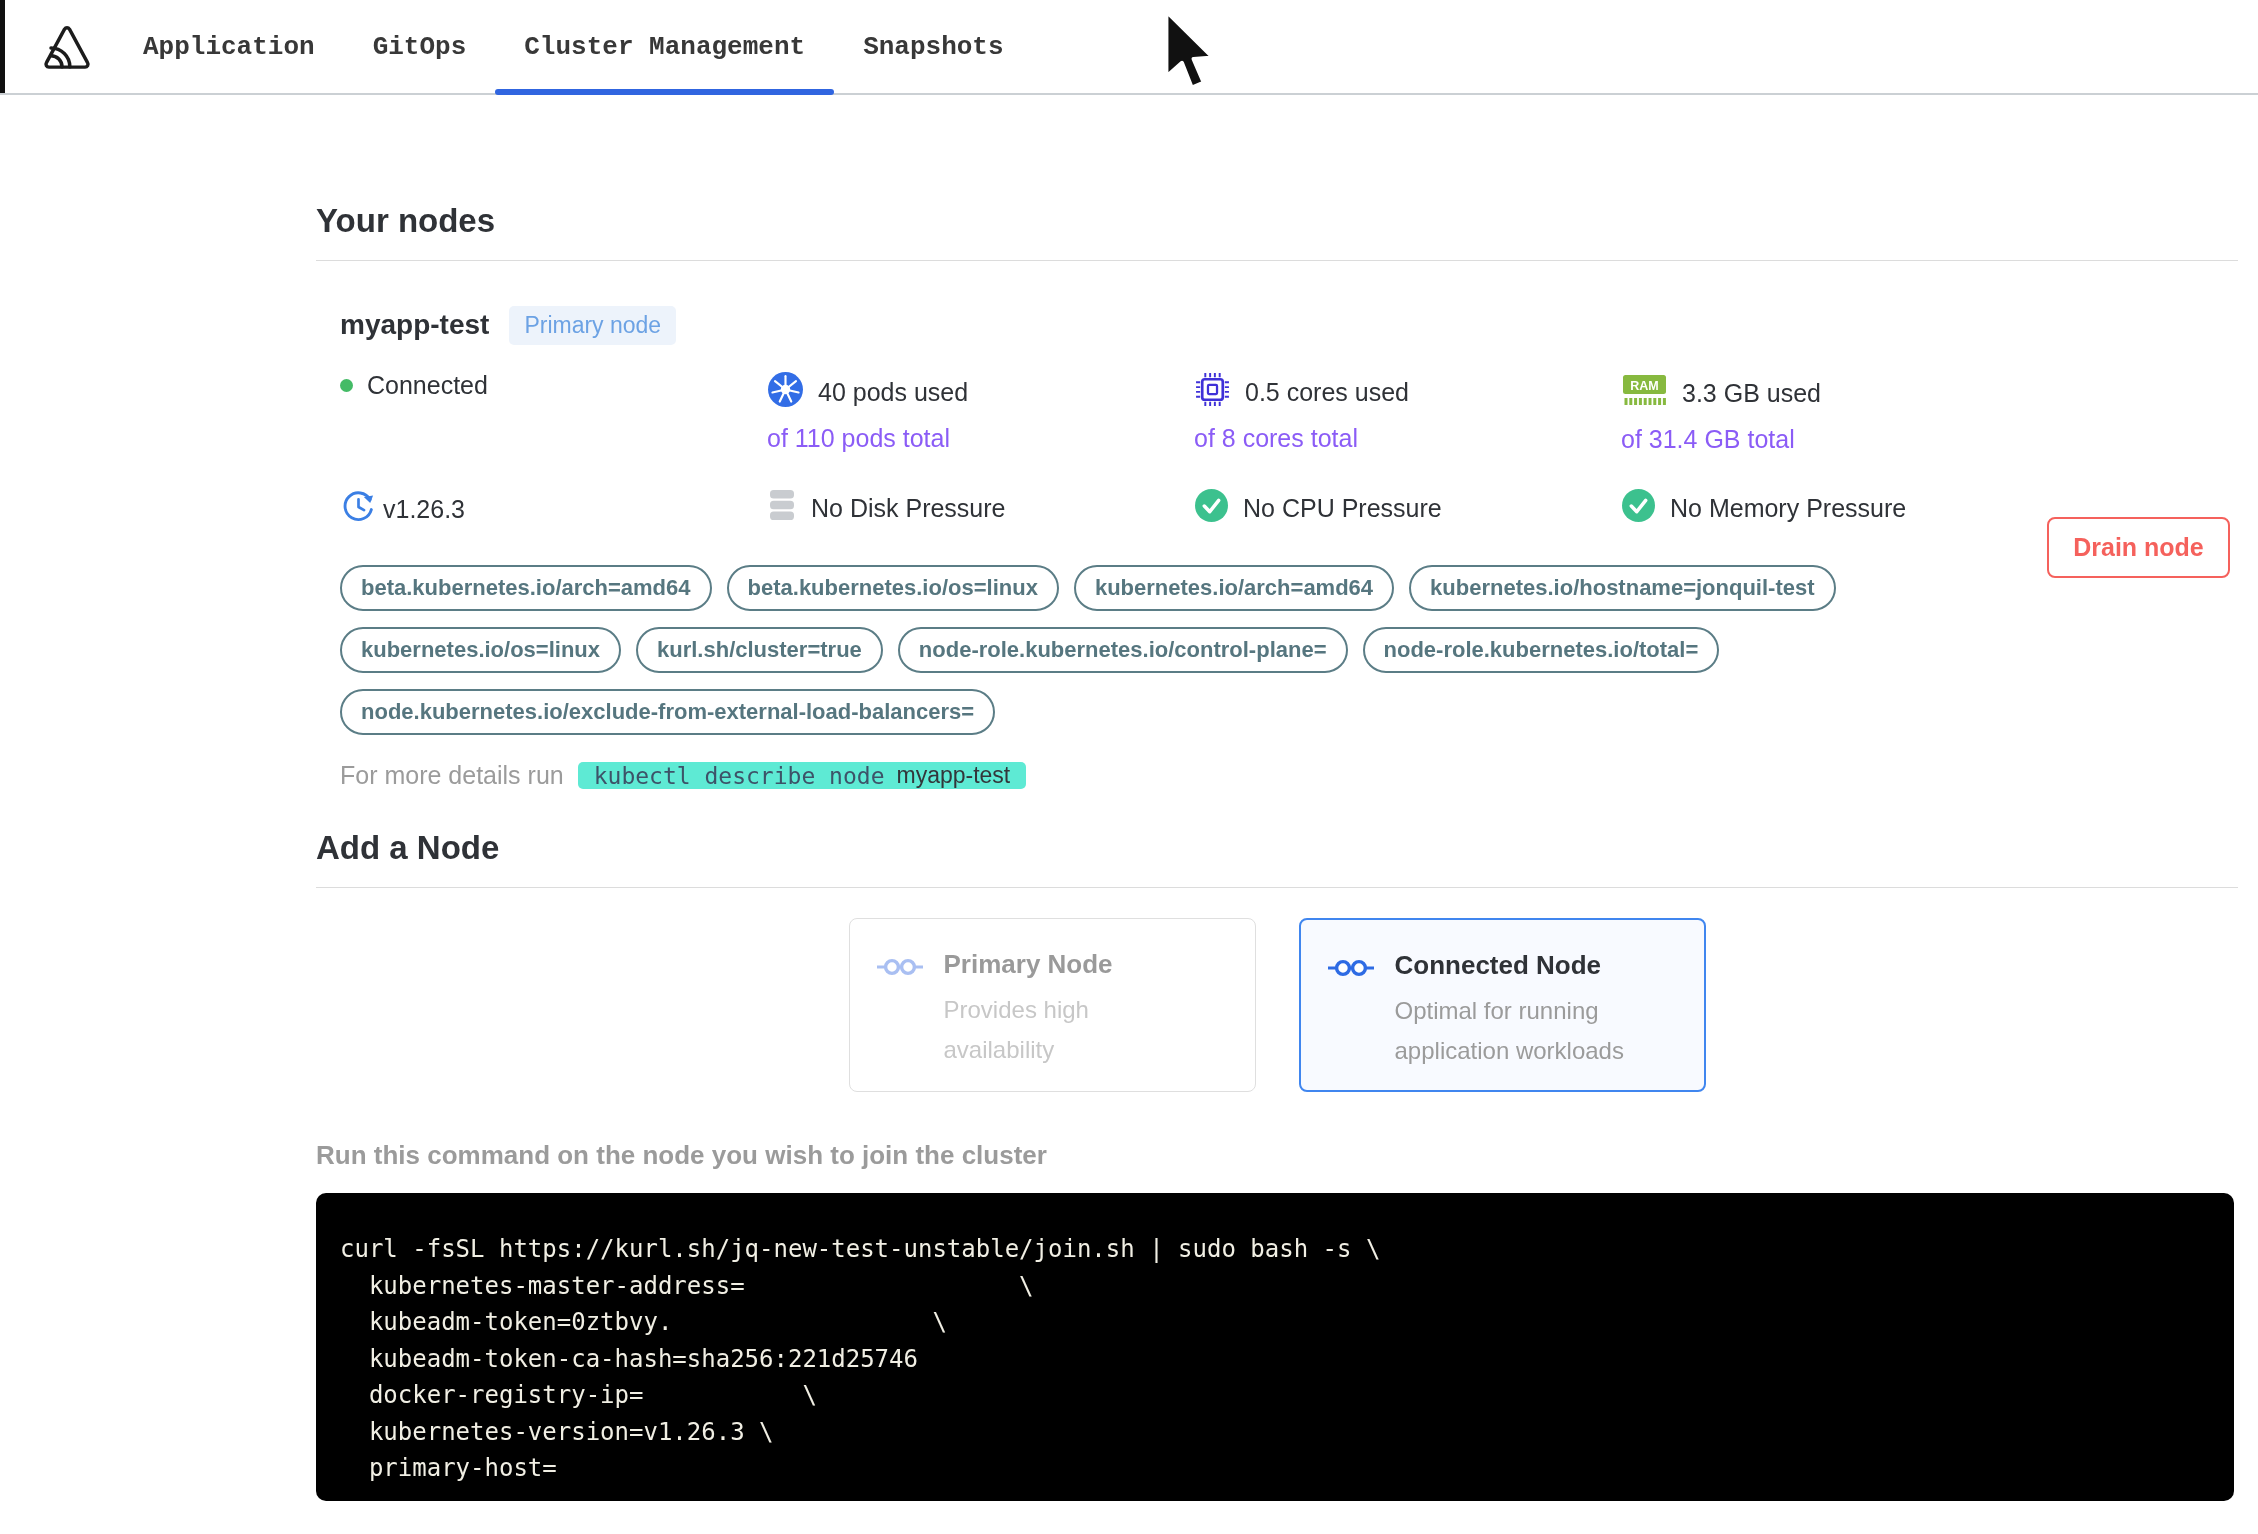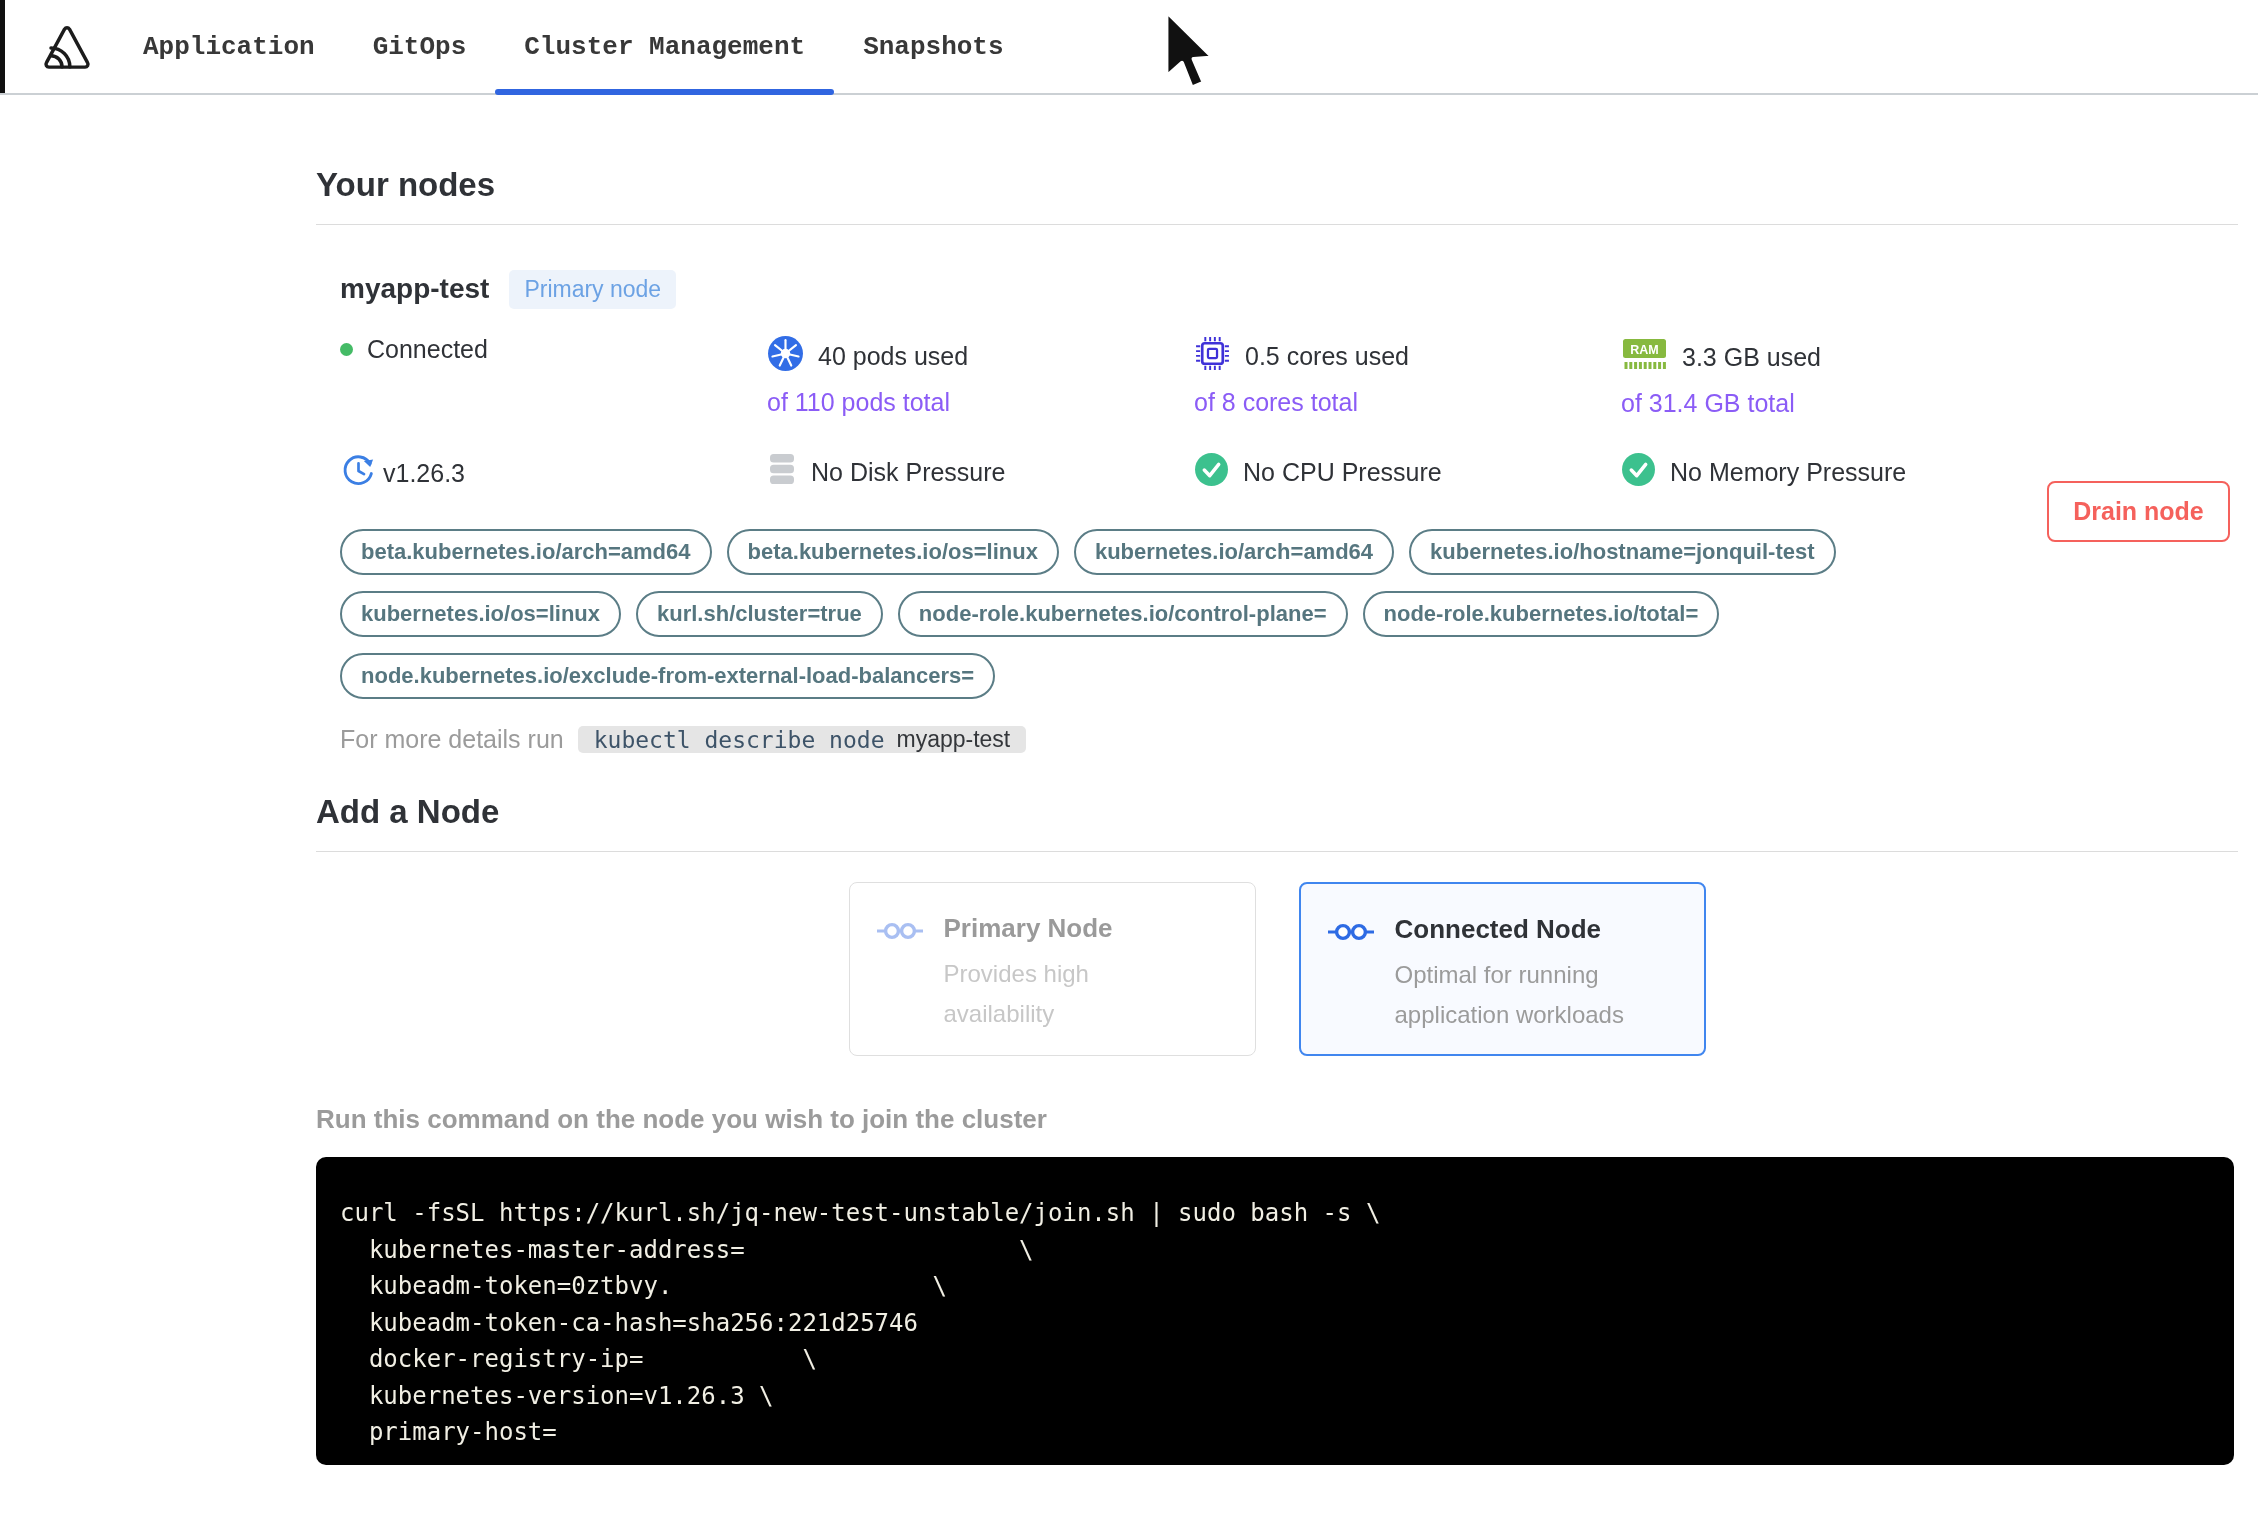--- a/index.html
+++ b/index.html
@@ -13,21 +13,21 @@
   .logo { width:54px; height:46px; margin-right:20px; display:flex; align-items:center; }
   .tabs { display:flex; height:100%; }
   .tab { position:relative; display:flex; align-items:center; padding:0 29px;
          font-size:26px; font-weight:700; color:#383838; cursor:pointer; white-space:nowrap; }
   .tab.active::after { content:""; position:absolute; left:0; right:0; bottom:-2px;
          height:6px; background:#3065e0; border-radius:3px; }
 
   
   .container { margin-left:316px; margin-right:20px; width:1922px; position:relative; }
   .section-title { font-size:33px; line-height:36px; font-weight:700; color:#2f3237; }
-  .yournodes-title { margin-top:72px; }
+  .yournodes-title { margin-top:108px; }
   .divider { border-top:1px solid #dcdcdc; margin-top:21px; }
 
   
   .node { position:relative; margin-top:44px; padding-left:24px; }
   .node-header { display:flex; align-items:center; gap:20px; height:40px; }
   .node-name { font-size:28px; font-weight:700; color:#2f3237; }
   .badge { font-size:23px; color:#6ca2e4; background:#edf3fb; padding:6px 15px; border-radius:5px; }
 
   .stats-grid { display:grid; grid-template-columns:427px 427px 427px 1fr;
                 margin-top:26px; row-gap:34px; }
@@ -39,21 +39,21 @@
   .drain-btn { position:absolute; top:212px; right:8px; width:183px; height:61px;
                background:#fff; border:2px solid #f5615c; border-radius:8px;
                color:#f5615c; font-size:25px; font-weight:700; cursor:pointer;
                font-family:"Liberation Sans", sans-serif; }
 
   .pills { margin-top:34px; display:flex; flex-wrap:wrap; gap:16px 15px; max-width:1700px; }
   .pill { border:2px solid #5b7d86; color:#56767f; font-size:22px; font-weight:700;
           padding:8px 19px; border-radius:24px; white-space:nowrap; }
 
   .details { margin-top:26px; display:flex; align-items:center; gap:14px; font-size:25px; color:#9b9b9b; }
-  .code-chip { background:#e5e5e5; border-radius:5px; padding:0 16px; display:inline-flex;
+  .code-chip { background:#5eead4; border-radius:5px; padding:0 16px; display:inline-flex;
                align-items:center; gap:12px; }
   .code-chip .mono { font-family:"DejaVu Sans Mono", monospace; font-size:23px; color:#3d5368; }
   .code-chip .chip-node { font-size:23px; color:#33363a; }
 
   
   .addnode-title { margin-top:40px; }
   .cards { margin-top:30px; display:flex; justify-content:center; gap:43px; }
   .card { width:407px; height:174px; border:1px solid #dfdfdf; border-radius:8px;
           background:#fff; display:flex; gap:20px; padding:30px 0 0 26px; cursor:pointer; }
   .card.selected { border:2px solid #4086ef; background:#f8faff; }

